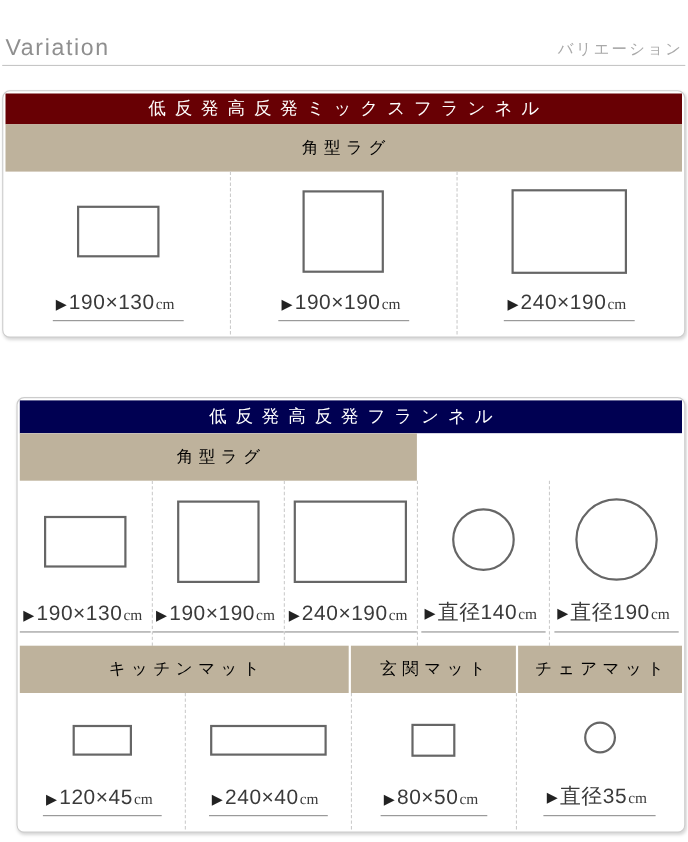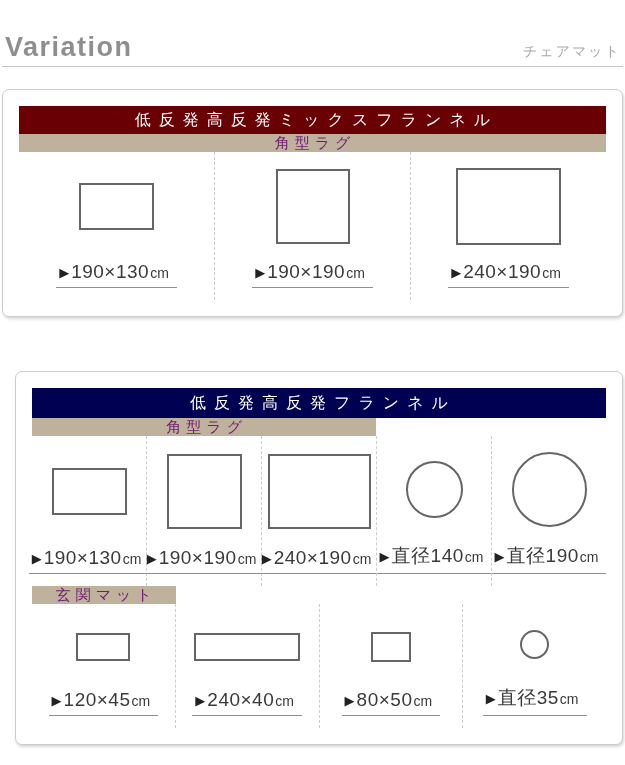--- a/index.html
+++ b/index.html
@@ -12,48 +12,48 @@
   }
 
   
   .page-header {
     margin: 32px 2px 0 2px;
     display: flex; justify-content: space-between; align-items: flex-end;
     border-bottom: 1px solid #c6c6c6;
     padding: 0 2px 3px 3px;
   }
   .page-title {
-    font-size: 27px; color: #8f8f8f; font-weight: bold;
+    font-size: 21px; color: #8f8f8f; font-weight: normal;
     letter-spacing: 1.5px;
   }
   .page-subtitle { font-size: 14px; color: #a9a9a9; letter-spacing: 2px; padding-bottom: 2px; }
 
   
   .section {
     margin: 22px 2px 0 2px;
     border: 1px solid #ccc;
     border-radius: 7px;
-    padding: 16px;
+    padding: 2px;
     background: #fff;
     box-shadow: 1px 2px 3px rgba(0,0,0,0.16);
   }
   .section-2 { margin-top: 54px; margin-left: 15px; }
 
   .bar-title {
     display: flex; align-items: center; justify-content: center;
     color: #fff; font-size: 16px; letter-spacing: 8px;
     padding-left: 8px; 
   }
   .bar-maroon { background: #680004; height: 28px; }
   .bar-navy   { background: #000052; height: 30px; }
 
   .bar-sub {
-    background: #beb29c; height: 18px;
+    background: #beb29c; height: 43px;
     display: flex; align-items: center; justify-content: center;
-    color: #701a75; font-size: 15px; letter-spacing: 5px;
+    color: #000000; font-size: 15px; letter-spacing: 5px;
     padding-left: 5px;
   }
   .sub-row { display: flex; gap: 2px; background: #fff; }
   .w60 { width: 60%; } .w40 { width: 40%; }
   .w50 { width: 50%; } .w25 { width: 25%; }
 
   .cells { display: flex; }
   .h148 { height: 148px; }
   .h150 { height: 150px; }
   .h124 { height: 124px; }
@@ -85,28 +85,28 @@
     display: flex; align-items: baseline;
     border-bottom: 1px solid #8f8f8f;
     padding: 0 8px 4px 3px;
     margin-bottom: 12px;
     color: #3a3a3a;
     cursor: pointer;
     white-space: nowrap;
   }
   .arrow { font-size: 13px; color: #222; margin-right: 2px; align-self: center; }
   .num   { font-size: 19px; letter-spacing: 0.5px; }
-  .unit  { font-size: 14px; margin-left: 1px; }
+  .unit  { font-size: 14px; margin-left: 1px; font-family: Liberation Serif, serif; }
 </style>
 </head>
 <body>
 
 <div class="page-header">
   <div class="page-title">Variation</div>
-  <div class="page-subtitle">チェアマット</div>
+  <div class="page-subtitle">バリエーション</div>
 </div>
 
 <div class="section section-1">
   <div class="bar-title bar-maroon">低反発高反発ミックスフランネル</div>
   <div class="bar-sub">角型ラグ</div>
 
   <div class="cells h148">
     <div class="cell">
       <div class="shape-zone">
         <div class="rug-rect s1-a"></div>
@@ -194,21 +194,23 @@
       </div>
       <div class="size-label">
         <span class="arrow">▶</span>
         <span class="num">直径190</span>
         <span class="unit">cm</span>
       </div>
     </div>
   </div>
 
   <div class="sub-row">
+    <div class="bar-sub w50">キッチンマット</div>
     <div class="bar-sub w25">玄関マット</div>
+    <div class="bar-sub w25">チェアマット</div>
   </div>
 
   <div class="cells h124">
     <div class="cell">
       <div class="shape-zone">
         <div class="rug-rect s2-f"></div>
       </div>
       <div class="size-label">
         <span class="arrow">▶</span>
         <span class="num">120×45</span>

